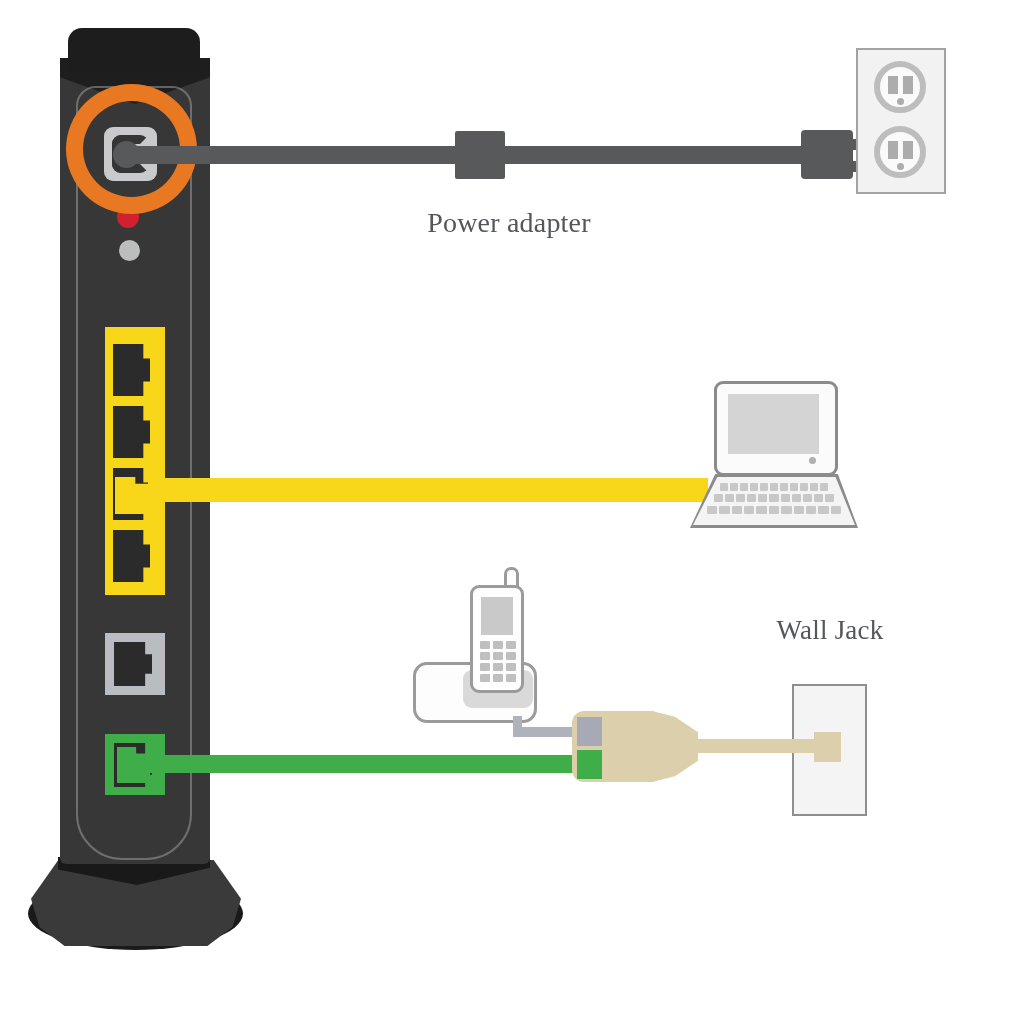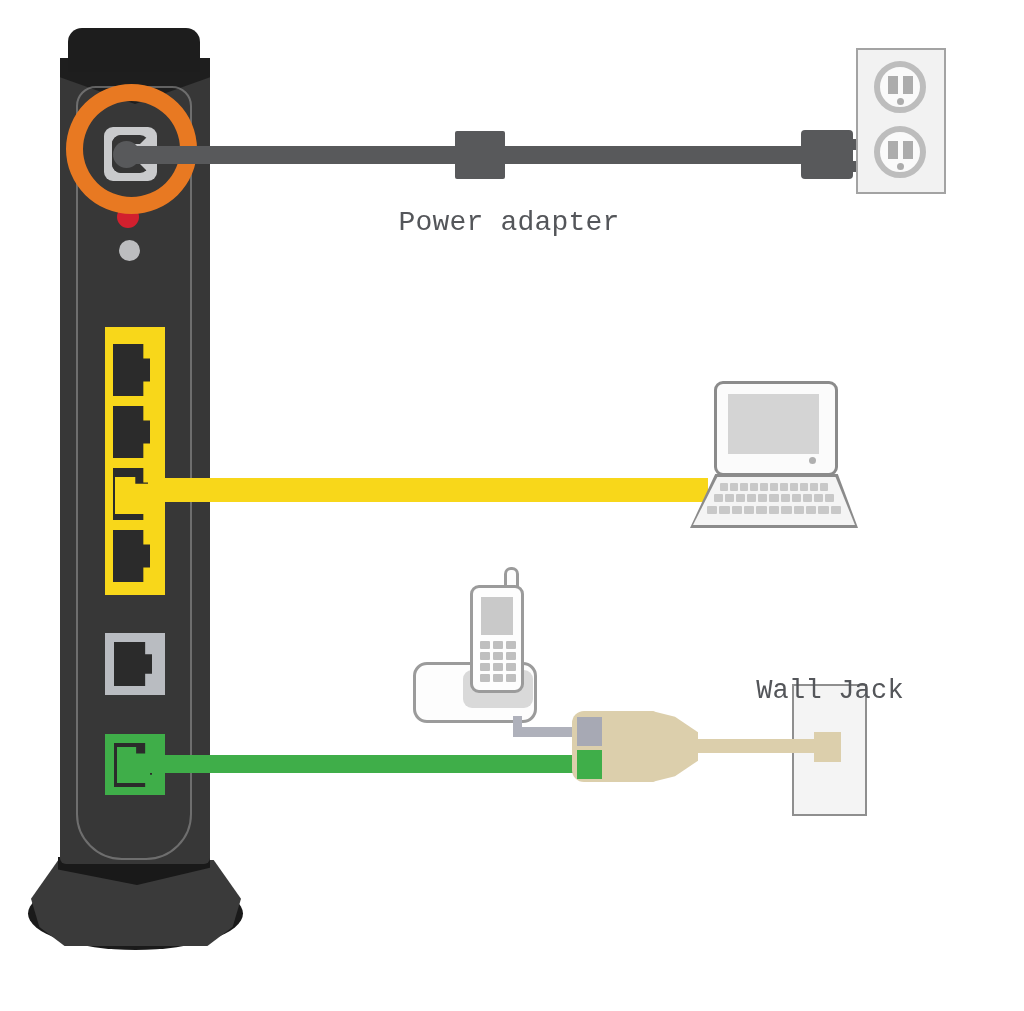--- a/index.html
+++ b/index.html
@@ -1,17 +1,17 @@
 <!DOCTYPE html>
 <html style="--orange: #e87922; --yellow: #f8d71a; --green: #3fae49; --cable_gray: #58595b; --tan: #dccfac; --modem_body: #373737; --label_text: #54565a;"><head>
 <meta charset="utf-8">
 <style>
   html,body{margin:0;padding:0;background:#ffffff;}
   .canvas{position:relative;width:1024px;height:1011px;background:#fff;overflow:hidden;
-          font-family:Liberation Mono, monospace;}
+          font-family:Liberation Serif, serif;}
   .abs{position:absolute;}
   .lbl{position:absolute;font-size:27px;line-height:1.32;color:var(--label_text,#54565a);
        text-align:center;letter-spacing:.2px;}
   
   .rj45{position:absolute;background:#2b2b2b;
         clip-path:polygon(0 0,82% 0,82% 28%,100% 28%,100% 72%,82% 72%,82% 100%,0 100%);}
   
   .plugstep{clip-path:polygon(0 0,58% 0,58% 18%,100% 18%,100% 100%,0 100%);}
   
   .socket{position:absolute;width:52px;height:52px;border:6px solid #bdbdbd;background:#fafafa;
@@ -171,17 +171,17 @@
               clip-path:polygon(0 0,50% 8%,100% 30%,100% 70%,50% 92%,0 100%);"></div>
   <div class="abs" style="left:694px;top:739px;width:122px;height:14px;background:var(--tan,#dccfac);"></div>
   <div class="abs" style="left:577px;top:717px;width:25px;height:29px;background:#a7a9b4;"></div>
   <div class="abs" style="left:577px;top:750px;width:25px;height:29px;background:var(--green,#3fae49);"></div>
   <div class="abs" style="left:814px;top:732px;width:27px;height:30px;background:var(--tan,#dccfac);"></div>
 
   <div class="lbl" style="left:384px;top:205px;width:250px;font-size:28px;">Power adapter</div>
 
 
 
-  <div class="lbl" style="left:755px;top:674px;width:150px;">Wall Jack</div>
+  <div class="lbl" style="left:755px;top:613px;width:150px;">Wall Jack</div>
 
 
 
 </div>
 
 </body></html>

